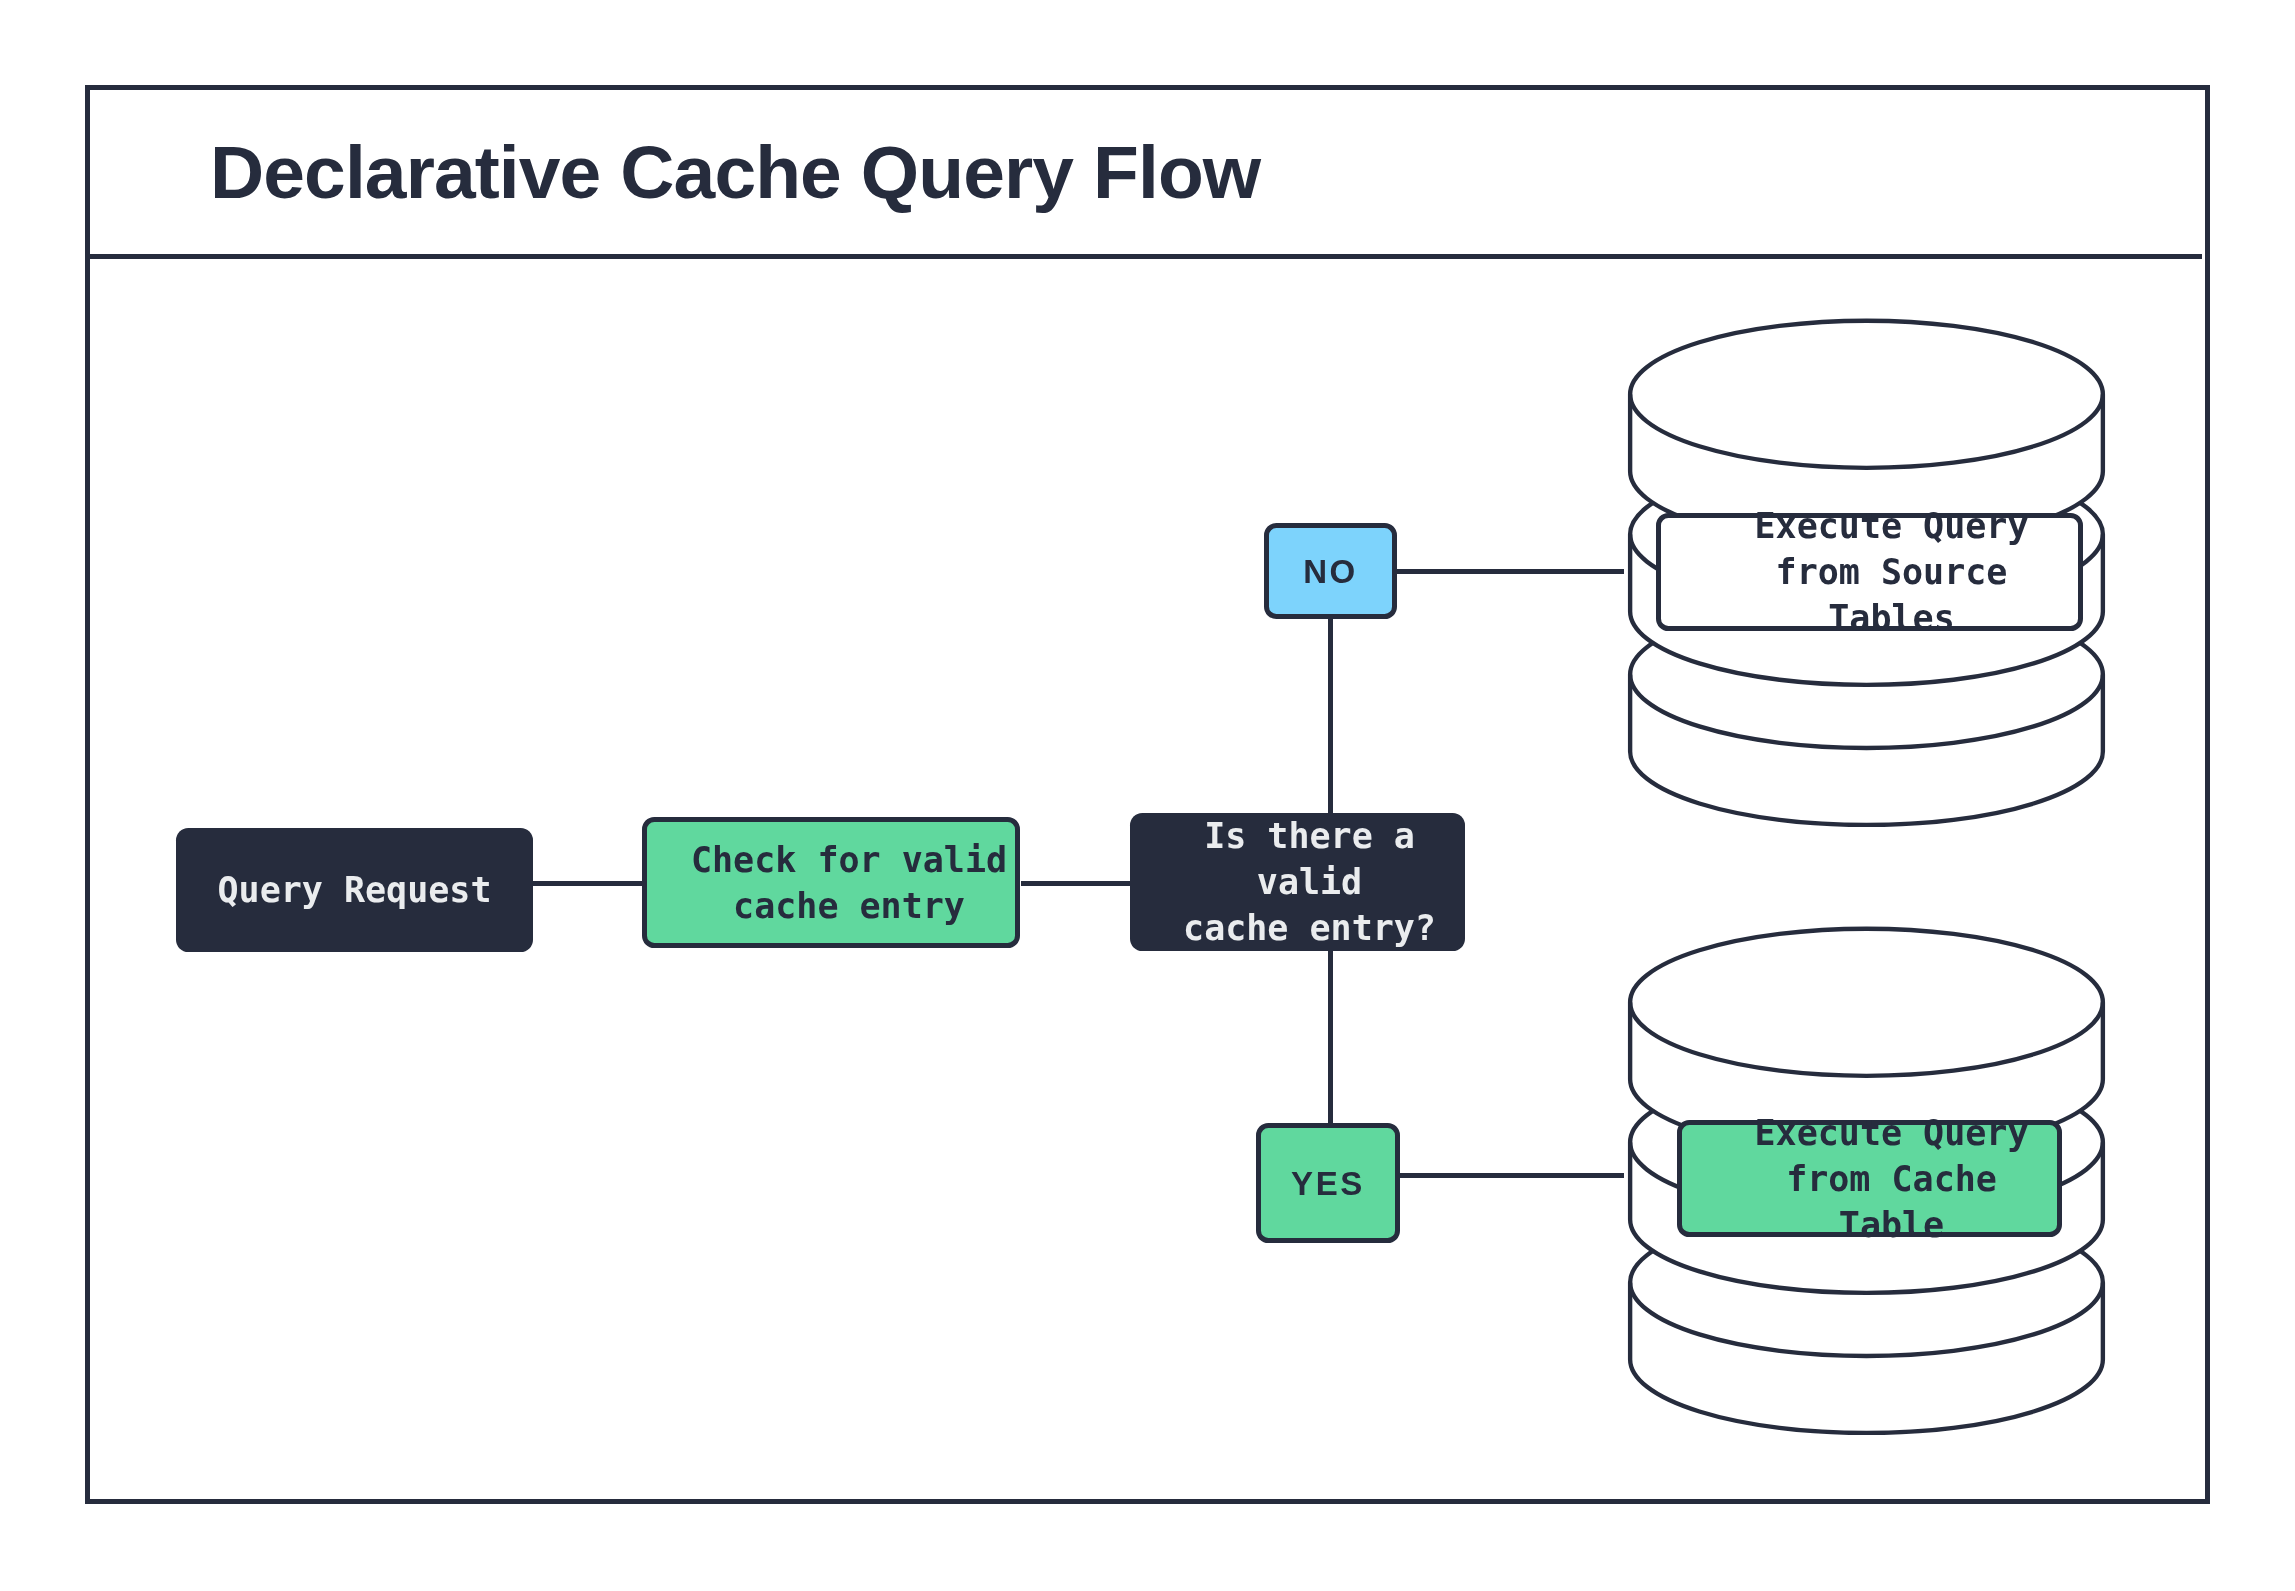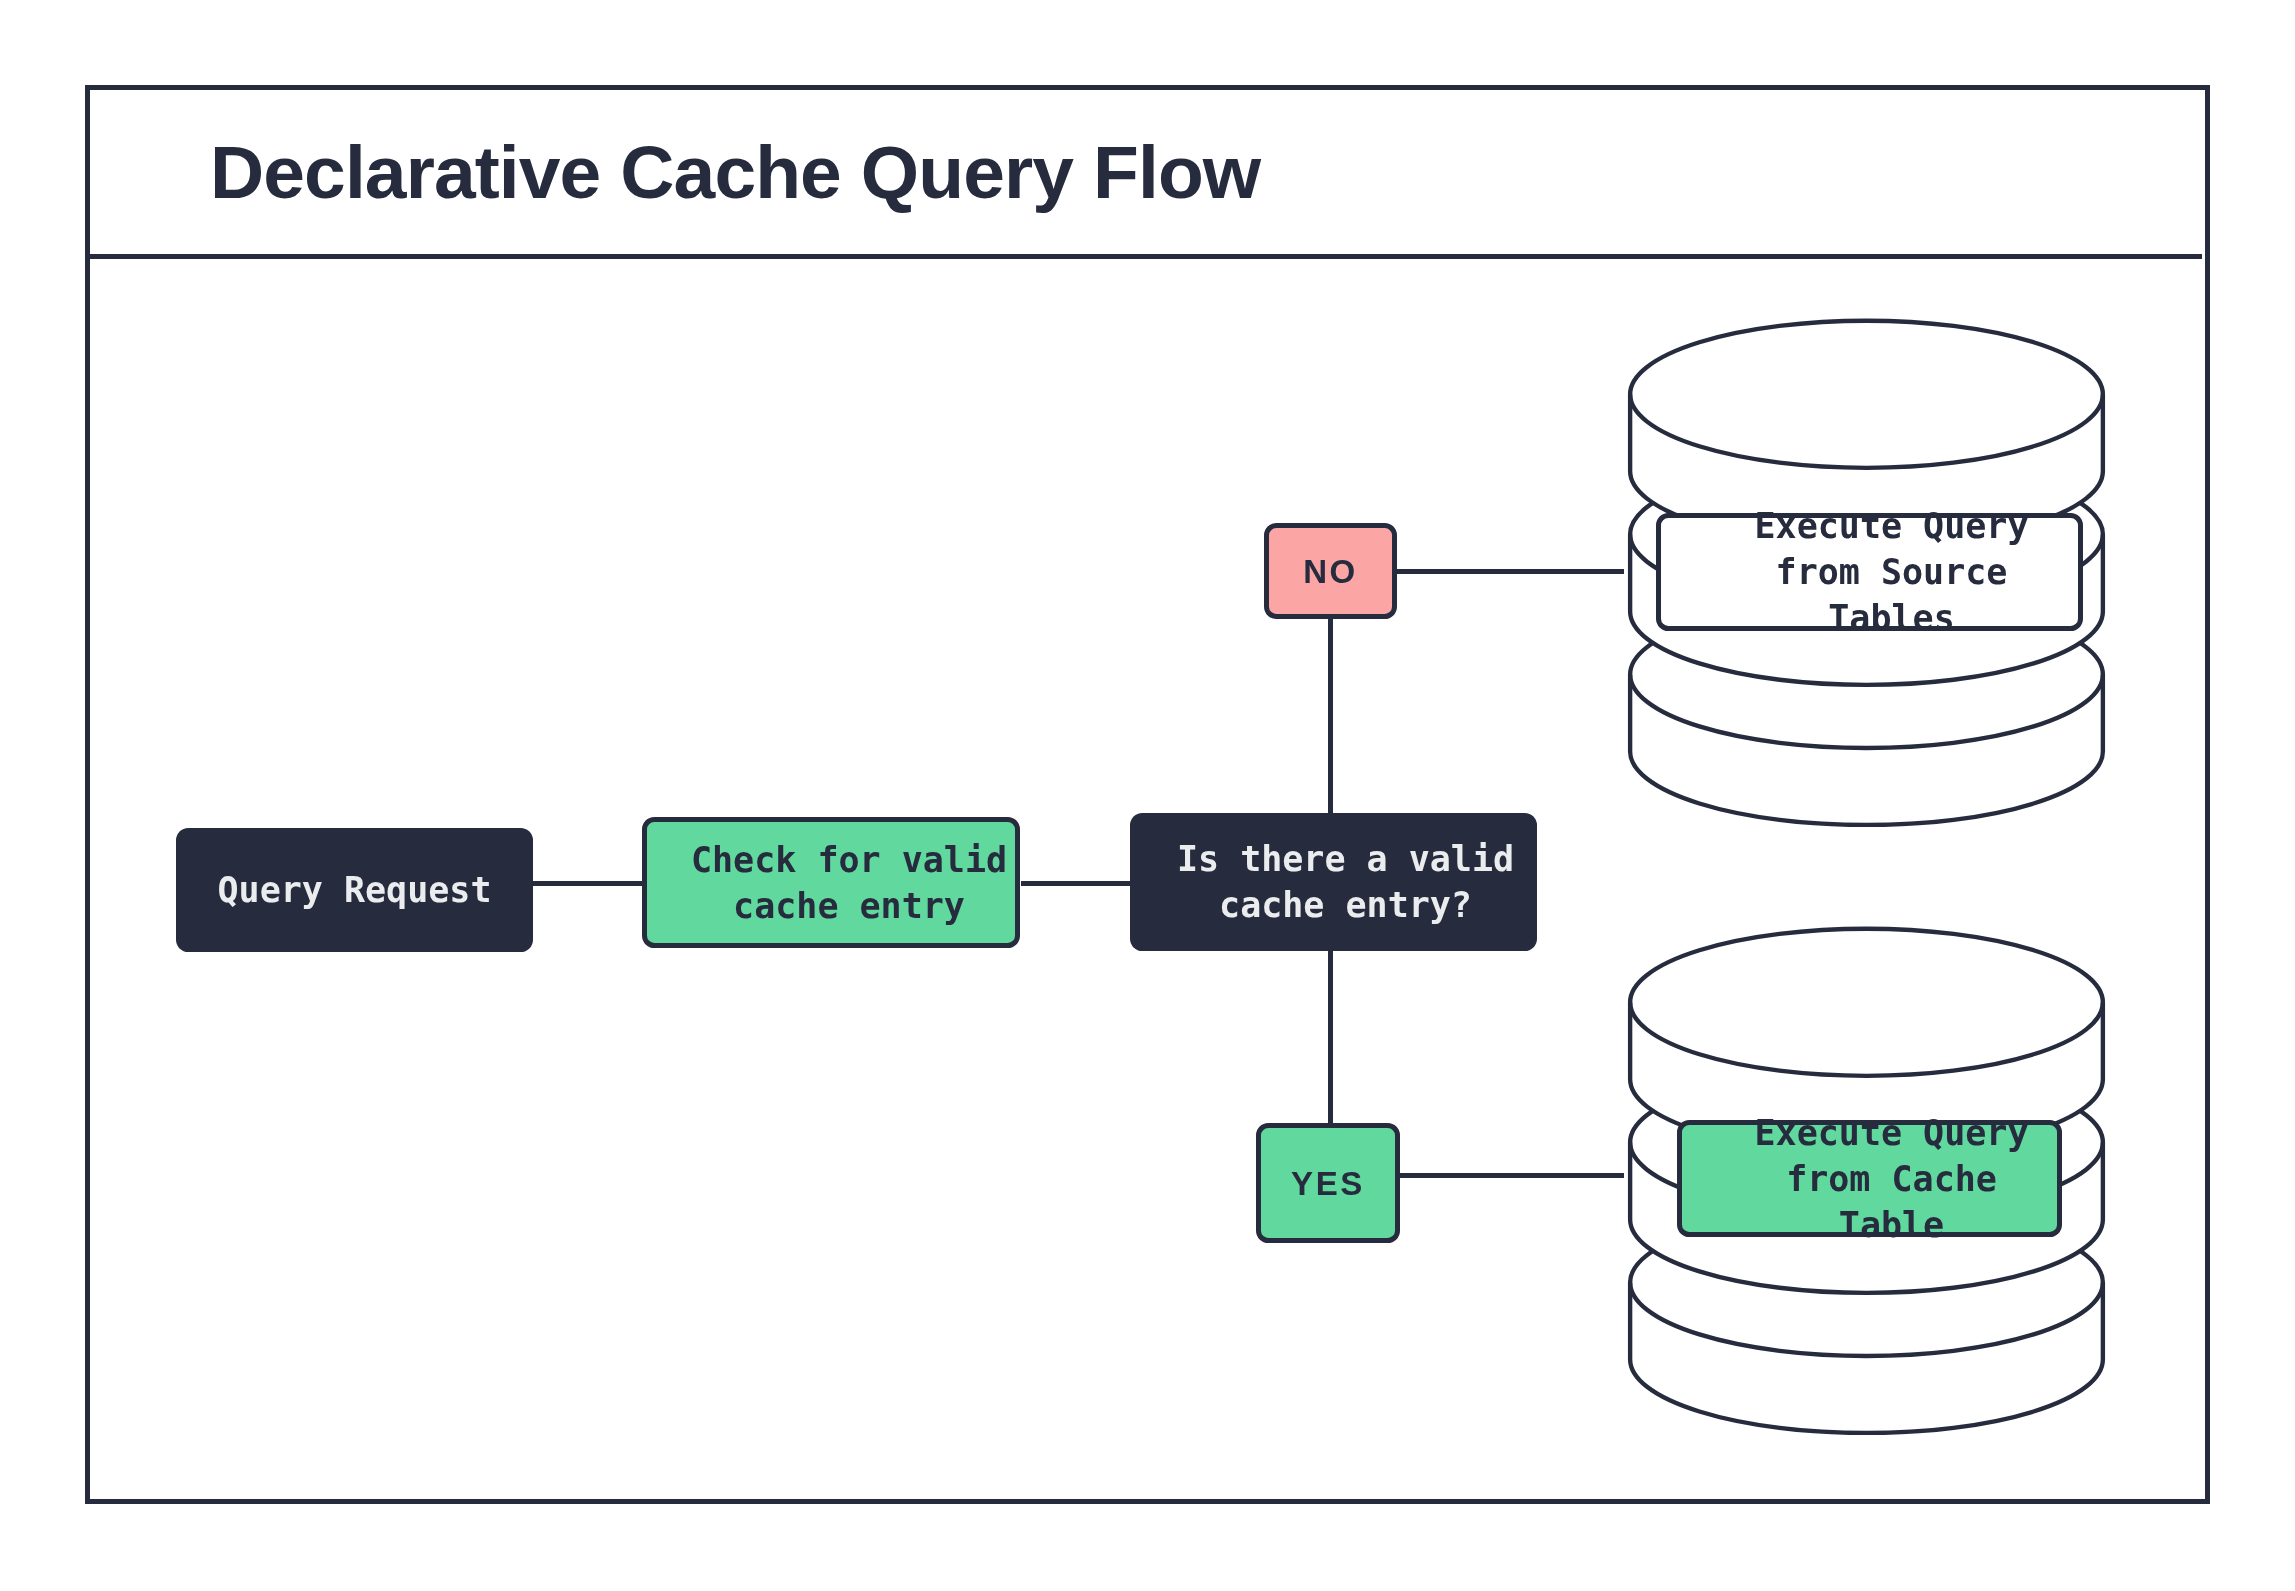--- a/index.html
+++ b/index.html
@@ -48,30 +48,30 @@
     display:flex;align-items:center;justify-content:center;
     text-align:center;
     border-radius:12.3px;
     font-size:35px;
     font-weight:bold;
     line-height:46px;
     white-space:pre-line;
   }
   .node-dark{background:var(--dark);color:var(--light);}
   .node-green{background:var(--green);border:5.3px solid var(--dark);color:var(--dark);}
-  .node-white{background:#fca5a5;border:5.3px solid var(--dark);color:var(--dark);}
+  .node-white{background:#7dd3fc;border:5.3px solid var(--dark);color:var(--dark);}
   .branch{
     font-family:"Liberation Sans",sans-serif;
     font-size:33px;
     letter-spacing:2.6px;
     line-height:33px;
   }
   #node-query-request{left:176px;top:828px;width:357px;height:124px;}
   #node-check-cache{left:642px;top:817px;width:378px;height:131px;padding-left:36px;}
-  #node-decision{left:1130px;top:813px;width:407px;height:138px;padding-left:24px;}
+  #node-decision{left:1130px;top:813px;width:335px;height:138px;padding-left:24px;}
   #node-no{left:1264px;top:523px;width:133px;height:96px;}
   #node-yes{left:1256px;top:1123px;width:144px;height:120px;}
   .edge{position:absolute;background:var(--dark);}
   #edge-query-check{left:533px;top:881px;width:110px;height:5.3px;}
   #edge-check-decision{left:1021px;top:881px;width:110px;height:5.3px;}
   #edge-decision-no{left:1328px;top:619px;width:5.3px;height:194px;}
   #edge-no-sourcedb{left:1397px;top:569px;width:227px;height:5.3px;}
   #edge-decision-yes{left:1328px;top:951px;width:5.3px;height:173px;}
   #edge-yes-cachedb{left:1399px;top:1173px;width:225px;height:5.3px;}
   .db{position:absolute;width:485px;height:510px;}

